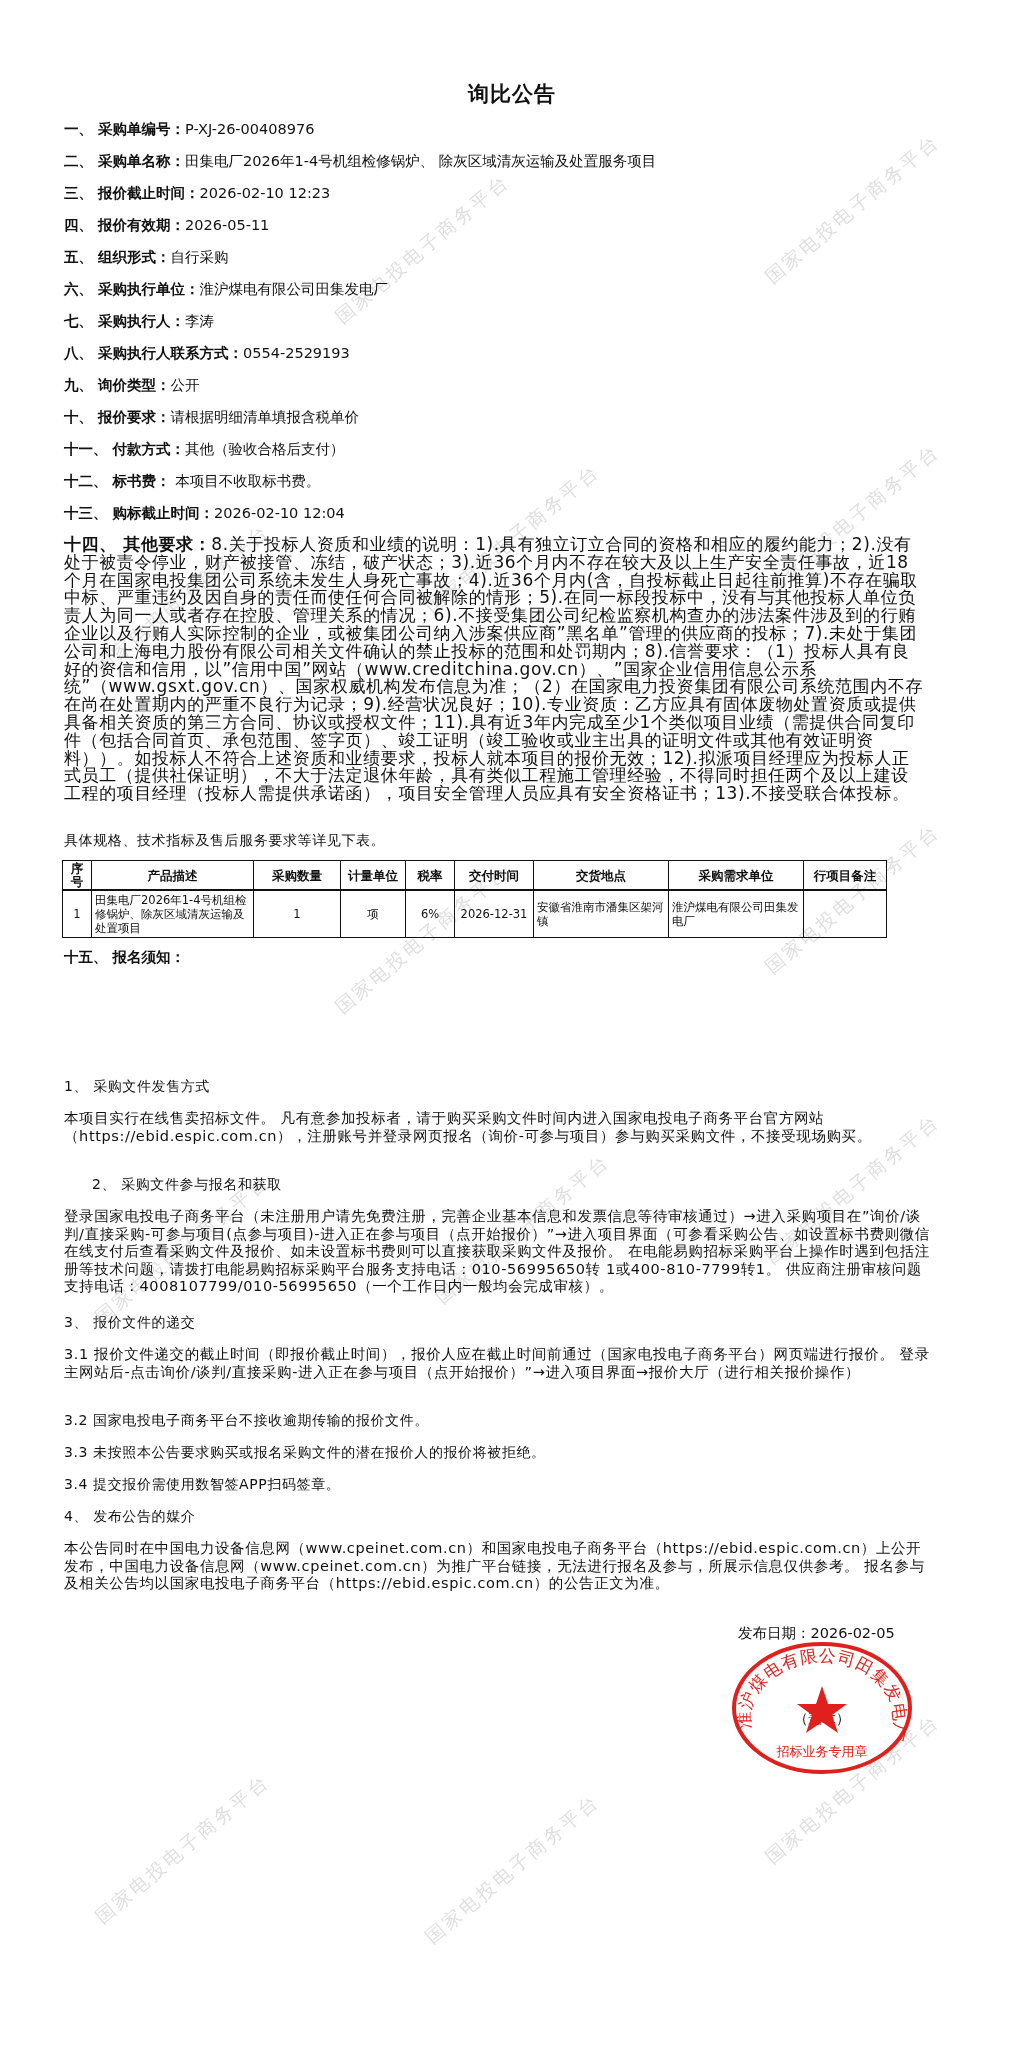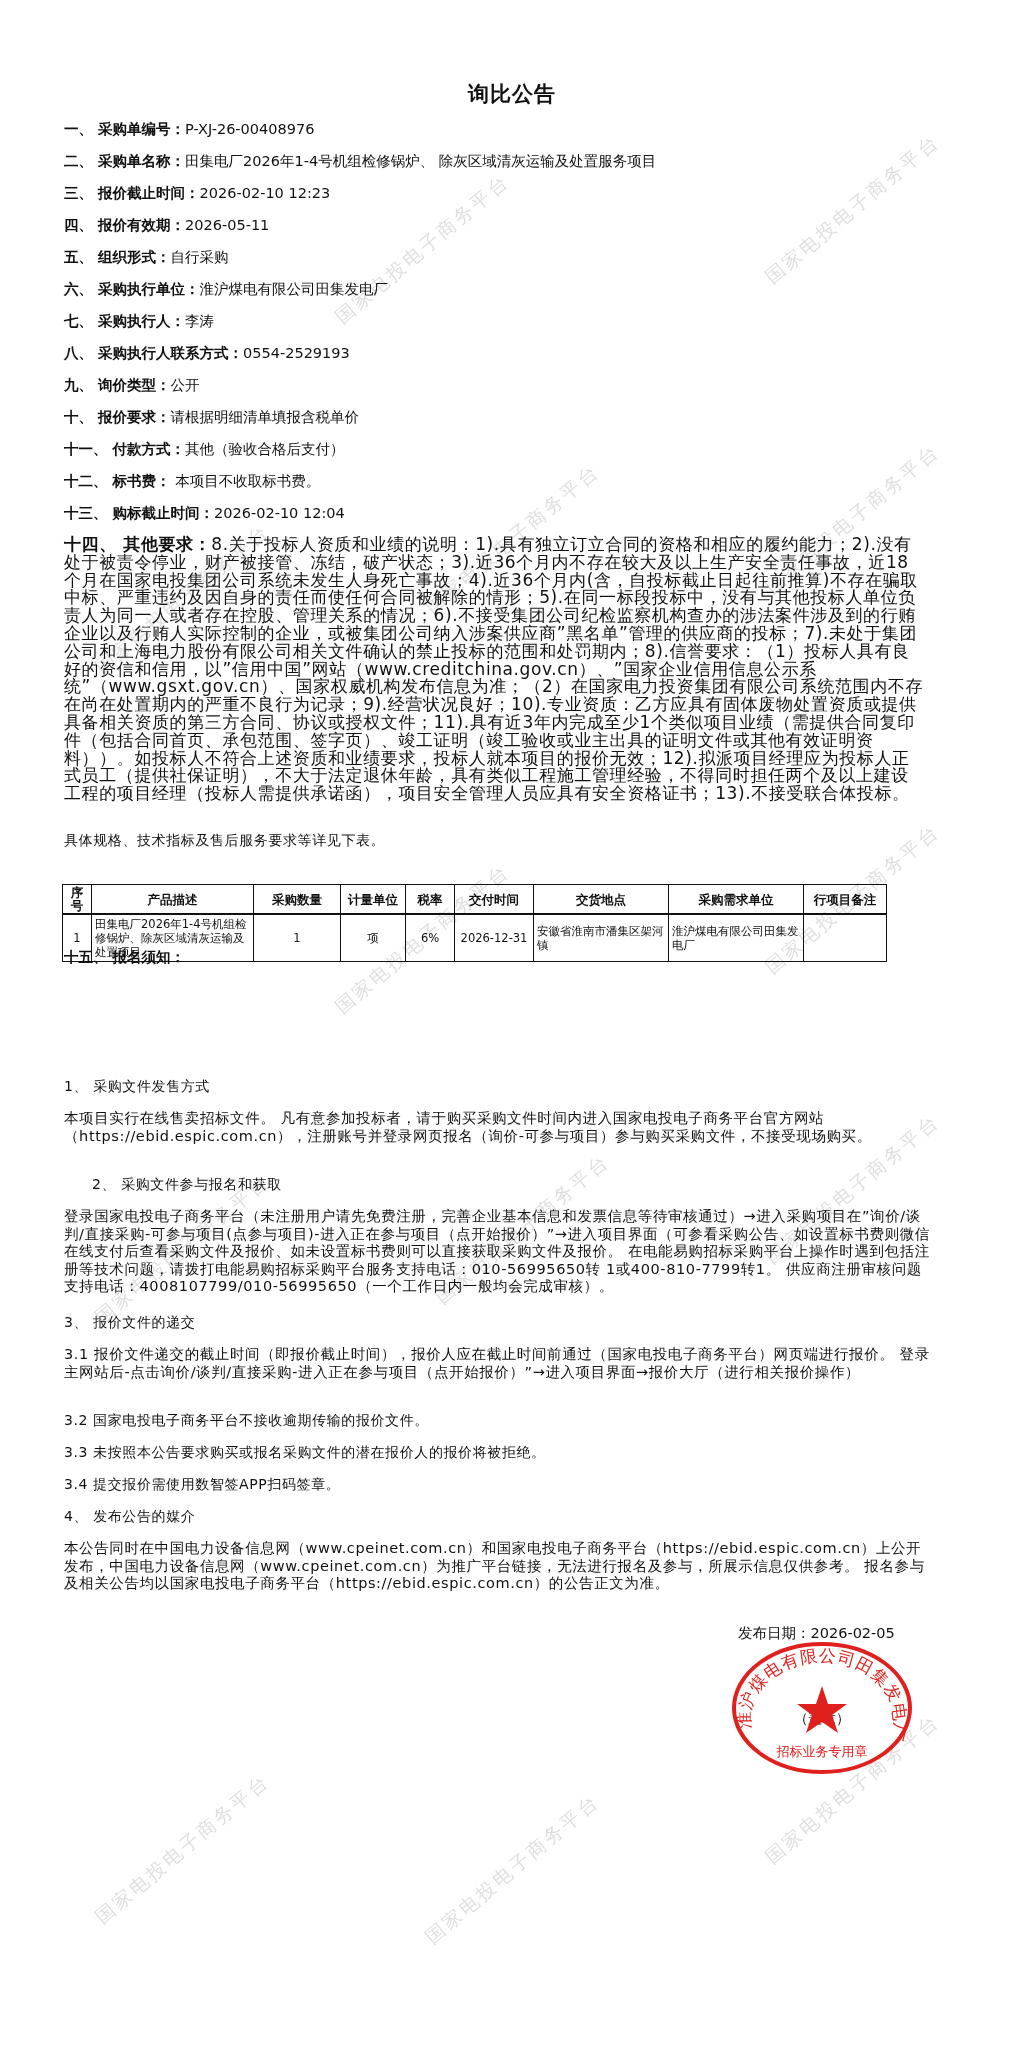--- a/index.html
+++ b/index.html
@@ -8,21 +8,21 @@
   .page { position:absolute; left:0; top:0; width:1024px; height:2048px; }
   .title { position:absolute; left:0; width:1024px; top:80px; text-align:center;
            font-size:21px; font-weight:bold; letter-spacing:1px; }
   .field { position:absolute; left:64px; font-size:14.5px; white-space:nowrap; }
   .field .k { font-weight:bold; }
   .para { position:absolute; left:64px; width:860px; font-size:17px; line-height:17.8px;
           letter-spacing:0.6px; }
   .para .k { font-weight:bold; }
   .plain { position:absolute; left:64px; font-size:14px; white-space:nowrap; letter-spacing:0.6px; }
   .block { position:absolute; left:64px; width:870px; font-size:14.5px; line-height:17.5px; letter-spacing:0.6px; }
-  table.items { position:absolute; left:62px; top:860px; border-collapse:collapse; font-size:11.5px;margin-top:24px; }
+  table.items { position:absolute; left:62px; top:860px; border-collapse:collapse; font-size:11.5px; }
   table.items th, table.items td { border:1px solid #111; padding:1px 3px; }
   table.items th { font-weight:bold; font-size:12.5px; text-align:center; height:13px; line-height:13px; }
   table.items thead tr { border-bottom:2px solid #111; }
   table.items td { height:44px; vertical-align:middle; line-height:14px; }
   td.c { text-align:center; }
   td.l { text-align:left; }
   .sec15 { position:absolute; left:64px; top:948px; font-size:14.5px; font-weight:bold; }
   .date { position:absolute; left:738px; top:1624px; font-size:14.5px; white-space:nowrap; }
   .stamp { position:absolute; left:722px; top:1638px; width:200px; height:140px; }
   .wm { position:absolute; color:#d9d9d9; font-size:19px; white-space:nowrap;

